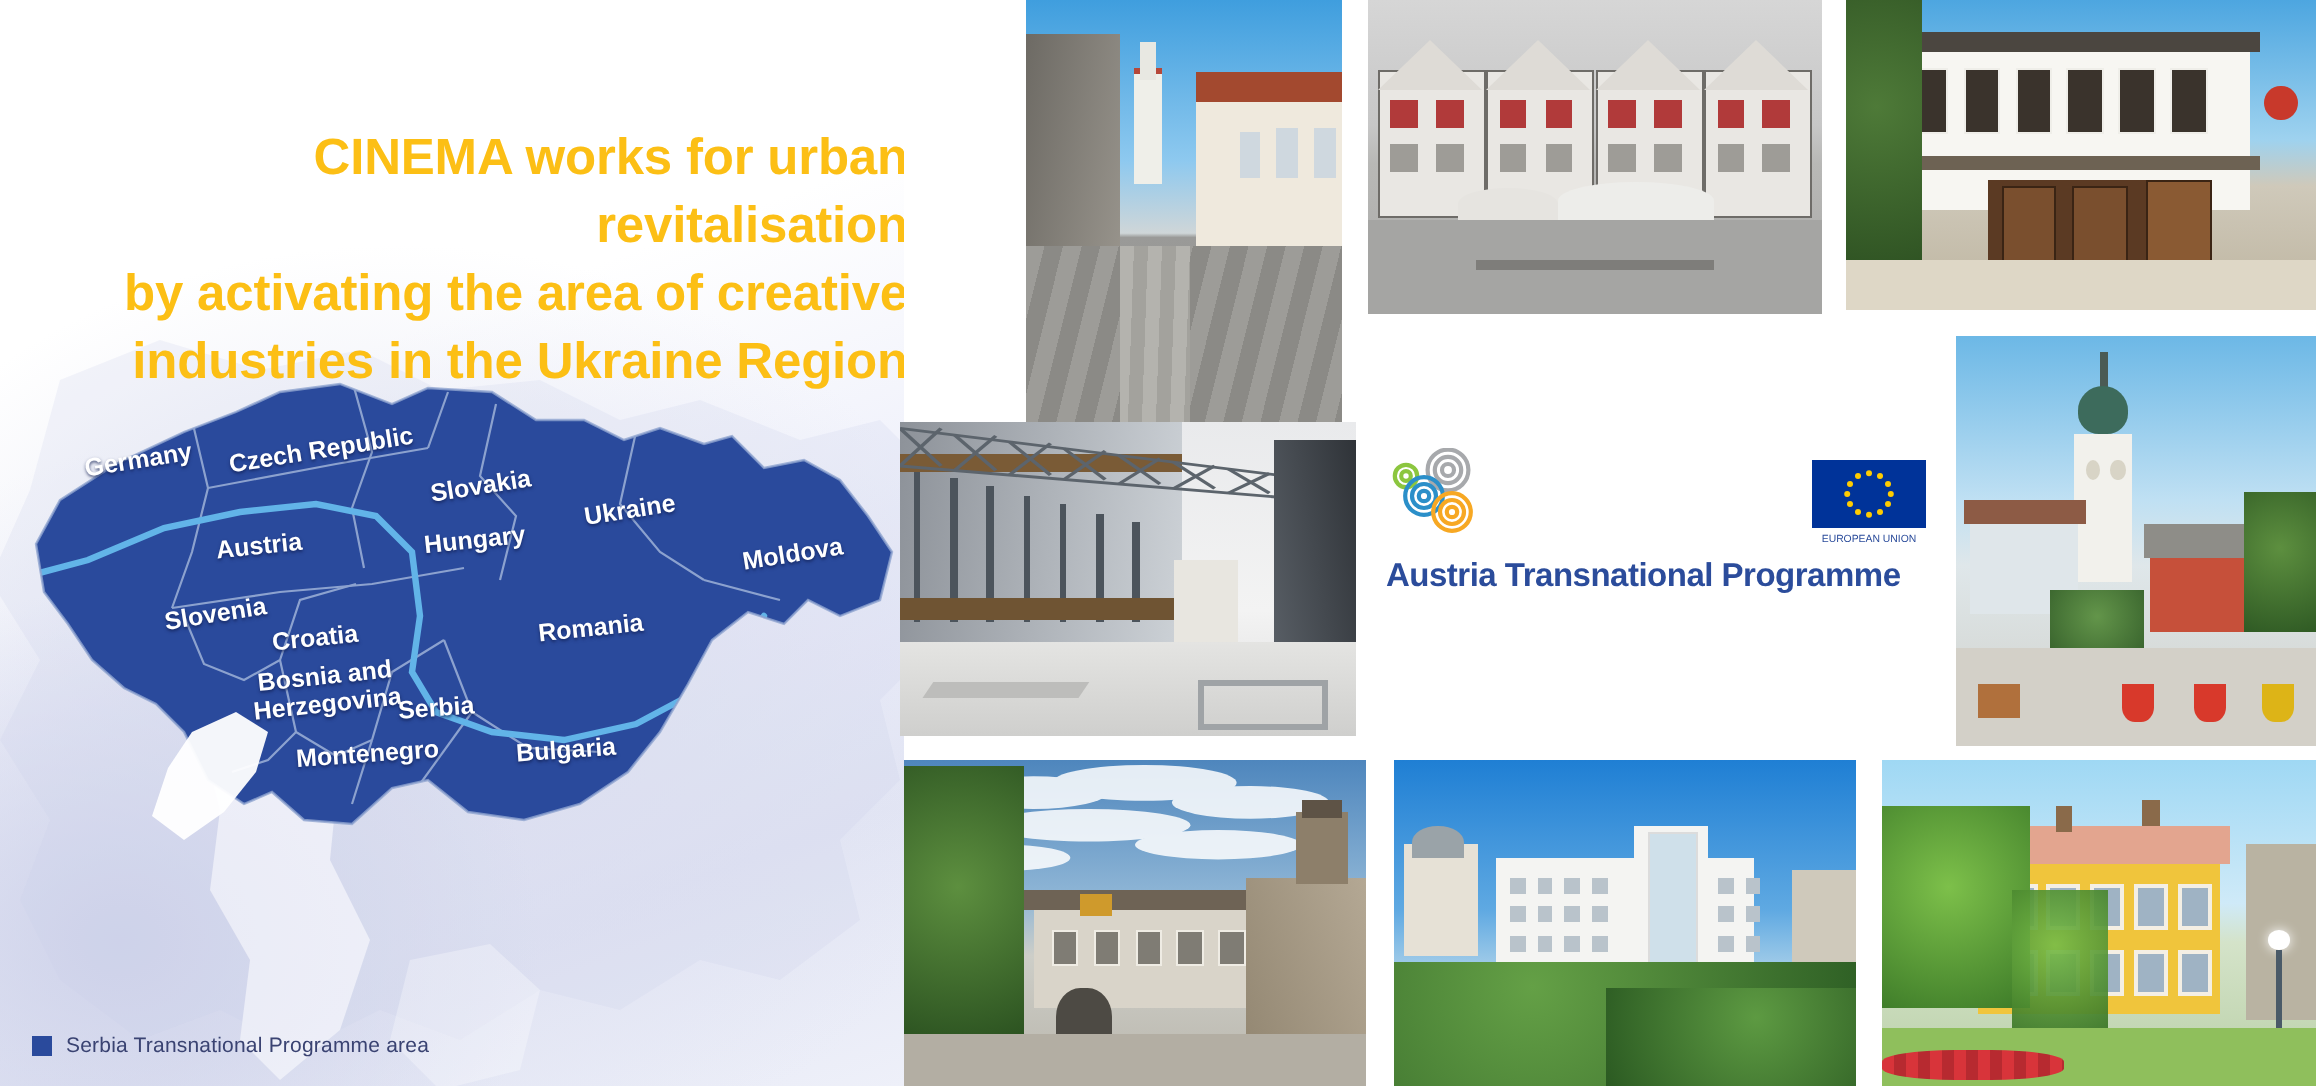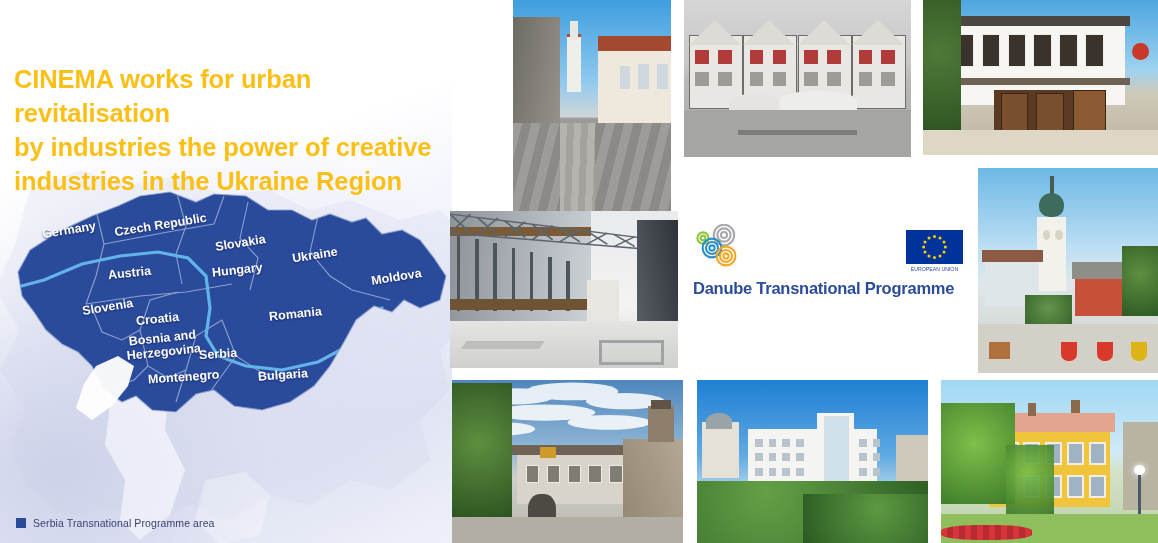--- a/index.html
+++ b/index.html
@@ -14,21 +14,21 @@
   
   .left-panel{position:absolute;left:0;top:0;width:452px;height:543px;overflow:hidden;
     background:
       radial-gradient(ellipse 300px 250px at 60px 470px, #cfd3ea 0%, rgba(207,211,234,0) 70%),
       radial-gradient(ellipse 420px 330px at 200px 360px, #dfe2f1 0%, rgba(223,226,241,0) 72%),
       linear-gradient(160deg,#ffffff 0%,#ffffff 34%,#eceefa 62%,#e2e5f4 80%,#eef0f9 100%);
   }
   .euro-ghost{position:absolute;left:-30px;top:150px;width:520px;height:400px;opacity:.55;}
 
   .headline{position:absolute;left:14px;top:62px;width:440px;
-    color:#fcbf15;font-size:25.5px;line-height:34px;font-weight:bold;letter-spacing:-.1px;}
+    color:#fcbf15;font-size:25.5px;line-height:34px;font-weight:bold;letter-spacing:-.1px;text-align:right;}
   .headline span{display:block;}
 
   .map-wrap{position:absolute;left:0px;top:180px;width:452px;height:260px;}
   .map-svg{position:absolute;left:0;top:0;}
   .label{position:absolute;color:#ffffff;font-weight:bold;font-size:12.5px;
     text-shadow:0 1px 1.6px rgba(16,30,80,.75);white-space:nowrap;}
   .label.two-line{line-height:13.5px;text-align:center;}
 
   .legend{position:absolute;left:16px;top:517px;display:flex;align-items:center;gap:7px;}
   .legend-swatch{width:10px;height:10px;background:#2a4a9c;display:block;}
@@ -61,21 +61,21 @@
                L500 90 L480 130 L500 170 L470 200 L480 240 L450 270 L460 310 L420 340 L380 330
                L340 355 L300 345 L260 370 L220 355 L180 375 L140 355 L100 370 L60 340 L40 300
                L55 260 L30 220 L50 180 L25 140 L45 95 Z" fill="#c9cee8" opacity=".38"></path>
       <path d="M130 215 L175 205 L200 230 L195 280 L215 320 L200 365 L170 390 L150 370 L155 330
                L135 295 L140 255 Z" fill="#ffffff" opacity=".92"></path>
       <path d="M235 330 L275 322 L300 345 L290 385 L250 395 L225 370 Z" fill="#ffffff" opacity=".5"></path>
     </svg>
 
     <div class="headline">
       <span>CINEMA works for urban revitalisation</span>
-      <span>by industries the power of creative</span>
+      <span>by activating the area of creative</span>
       <span>industries in the Ukraine Region</span>
     </div>
 
     <div class="map-wrap">
       <svg class="map-svg" width="452" height="260" viewBox="0 0 452 260">
         <defs>
           <clipPath id="regionClip">
             <path d="M18 92 L30 70 L58 52 L92 36 L118 26 L140 16 L170 12 L196 22 L214 14
                      L246 16 L268 30 L292 30 L312 40 L330 34 L352 42 L366 38 L382 54
                      L402 50 L420 60 L434 78 L446 96 L440 120 L420 128 L404 120 L392 132
@@ -407,16 +407,16 @@
             <circle cx="23" cy="26" r="1.5"></circle>
           <circle cx="19" cy="22" r="1.5"></circle>
             <circle cx="17.6" cy="17" r="1.5"></circle>
           <circle cx="19" cy="12" r="1.5"></circle>
             <circle cx="23" cy="8" r="1.5"></circle>
         </g>
         <text x="28.5" y="41" text-anchor="middle" font-family="Liberation Sans, sans-serif" font-size="5.2" fill="#2b4c9b">EUROPEAN UNION</text>
       </svg>
     </div>
 
-    <div class="logo-sub">Danube Transnational Programme</div>
+    <div class="logo-sub">Austria Transnational Programme</div>
   </div>
 
 </div>
 
 </body></html>

